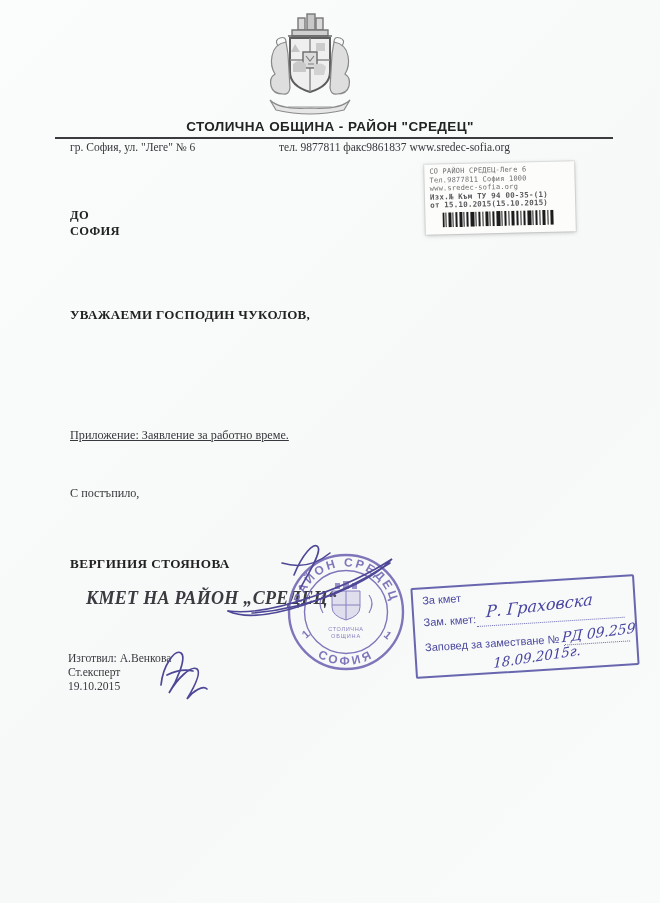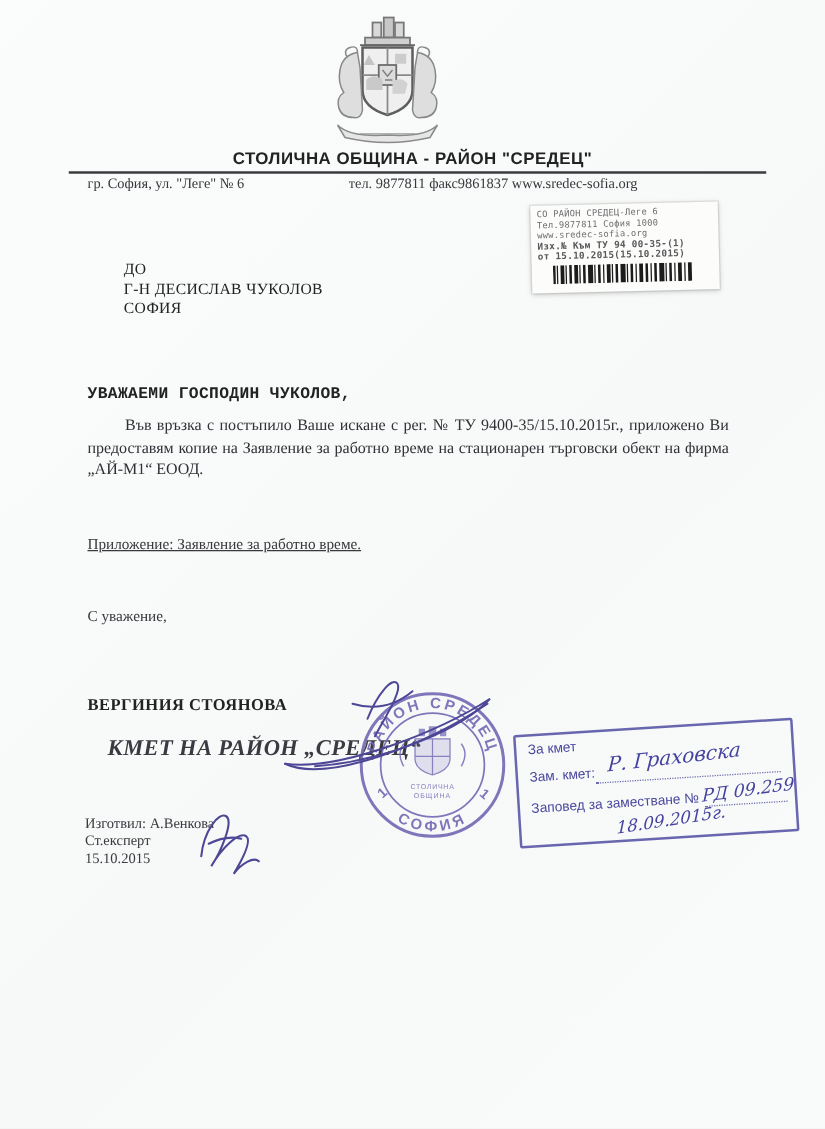--- a/index.html
+++ b/index.html
@@ -47,26 +47,26 @@
   .sticker-line{
     font-family:"DejaVu Sans Mono",monospace;
     font-size:7px;line-height:8.6px;white-space:nowrap;
     color:#6e6e70;letter-spacing:.2px;
   }
   .sticker-line.strong{color:#59595c;font-weight:bold;font-size:7.5px;}
   .barcode{display:block;margin:2px 0 0 12px;}
   
   .recipient{
     position:absolute;left:70px;top:208px;
-    font-weight:normal;font-size:12.5px;line-height:15.5px;
-    letter-spacing:.3px;color:#222;margin-left:29px;
+    font-weight:bold;font-size:12.5px;line-height:15.5px;
+    letter-spacing:.3px;color:#222;
   }
   .salutation{
     position:absolute;left:70px;top:307px;
-    font-weight:bold;font-size:13px;letter-spacing:.3px;color:#222;font-family:Liberation Mono, monospace;
+    font-weight:bold;font-size:13px;letter-spacing:.3px;color:#222;
   }
   .body-par{
     position:absolute;left:70px;top:332px;width:513px;
     font-size:12.8px;line-height:17.5px;
     text-align:justify;text-indent:30px;color:#303036;
   }
   .attachment{position:absolute;left:70px;top:428px;font-size:12.2px;color:#38383d;text-decoration:underline;}
   .closing{position:absolute;left:70px;top:486px;font-size:12.2px;color:#38383d;}
   .signer-name{
     position:absolute;left:70px;top:556px;
@@ -204,28 +204,26 @@
           <rect x="97" width="1" height="15"></rect>
         <rect x="100" width="3" height="15"></rect>
           <rect x="105" width="1" height="15"></rect>
           <rect x="108" width="3" height="15"></rect>
       </g>
     </svg>
   </div>
 
   <div class="recipient">
     <div>ДО</div>
-    <div>Г-Н ДЕСИСЛАВ ЧУКОЛОВ</div>
     <div>СОФИЯ</div>
   </div>
 
   <div class="salutation">УВАЖАЕМИ ГОСПОДИН ЧУКОЛОВ,</div>
-  <div class="body-par">Във връзка с постъпило Ваше искане с рег. № ТУ 9400-35/15.10.2015г., приложено Ви предоставям копие на Заявление за работно време на стационарен търговски обект на фирма „АЙ-М1“ ЕООД.</div>
   <div class="attachment">Приложение: Заявление за работно време.</div>
-  <div class="closing">С уважение,</div>
+  <div class="closing">С постъпило,</div>
   <div class="signer-name">ВЕРГИНИЯ СТОЯНОВА</div>
   <div class="signer-title">КМЕТ НА РАЙОН „СРЕДЕЦ“</div>
 
   <svg class="round-stamp" viewBox="0 0 122 122">
     <g stroke="#6f64b2" fill="none">
       <circle cx="61" cy="61" r="57" stroke-width="2.4"></circle>
       <circle cx="61" cy="61" r="41.5" stroke-width="1.4"></circle>
     </g>
     <defs>
       <path id="arcTop" d="M 15.5,61 A 45.5,45.5 0 0 1 106.5,61"></path>
@@ -268,21 +266,21 @@
     <div class="rs-hand2">Р. Граховска</div>
     <div class="rs-label3">Заповед за заместване №</div>
     <div class="rs-dots3"></div>
     <div class="rs-hand3">РД 09.259</div>
     <div class="rs-hand4">18.09.2015г.</div>
   </div>
 
   <div class="footer">
     <div>Изготвил: А.Венкова</div>
     <div>Ст.експерт</div>
-    <div>15.10.2015</div>
+    <div>19.10.2015</div>
   </div>
 
   <svg class="initials" viewBox="0 0 72 72">
     <g fill="none" stroke="#4d4796" stroke-width="1.7" stroke-linecap="round">
       <path d="M 14,44 C 16,24 28,8 34,12 C 40,16 30,40 22,52 C 30,38 44,24 50,28 C 55,32 46,48 40,58 C 46,50 56,44 60,48"></path>
       <path d="M 20,34 C 28,30 38,28 46,30"></path>
     </g>
   </svg>
 
 </div>

